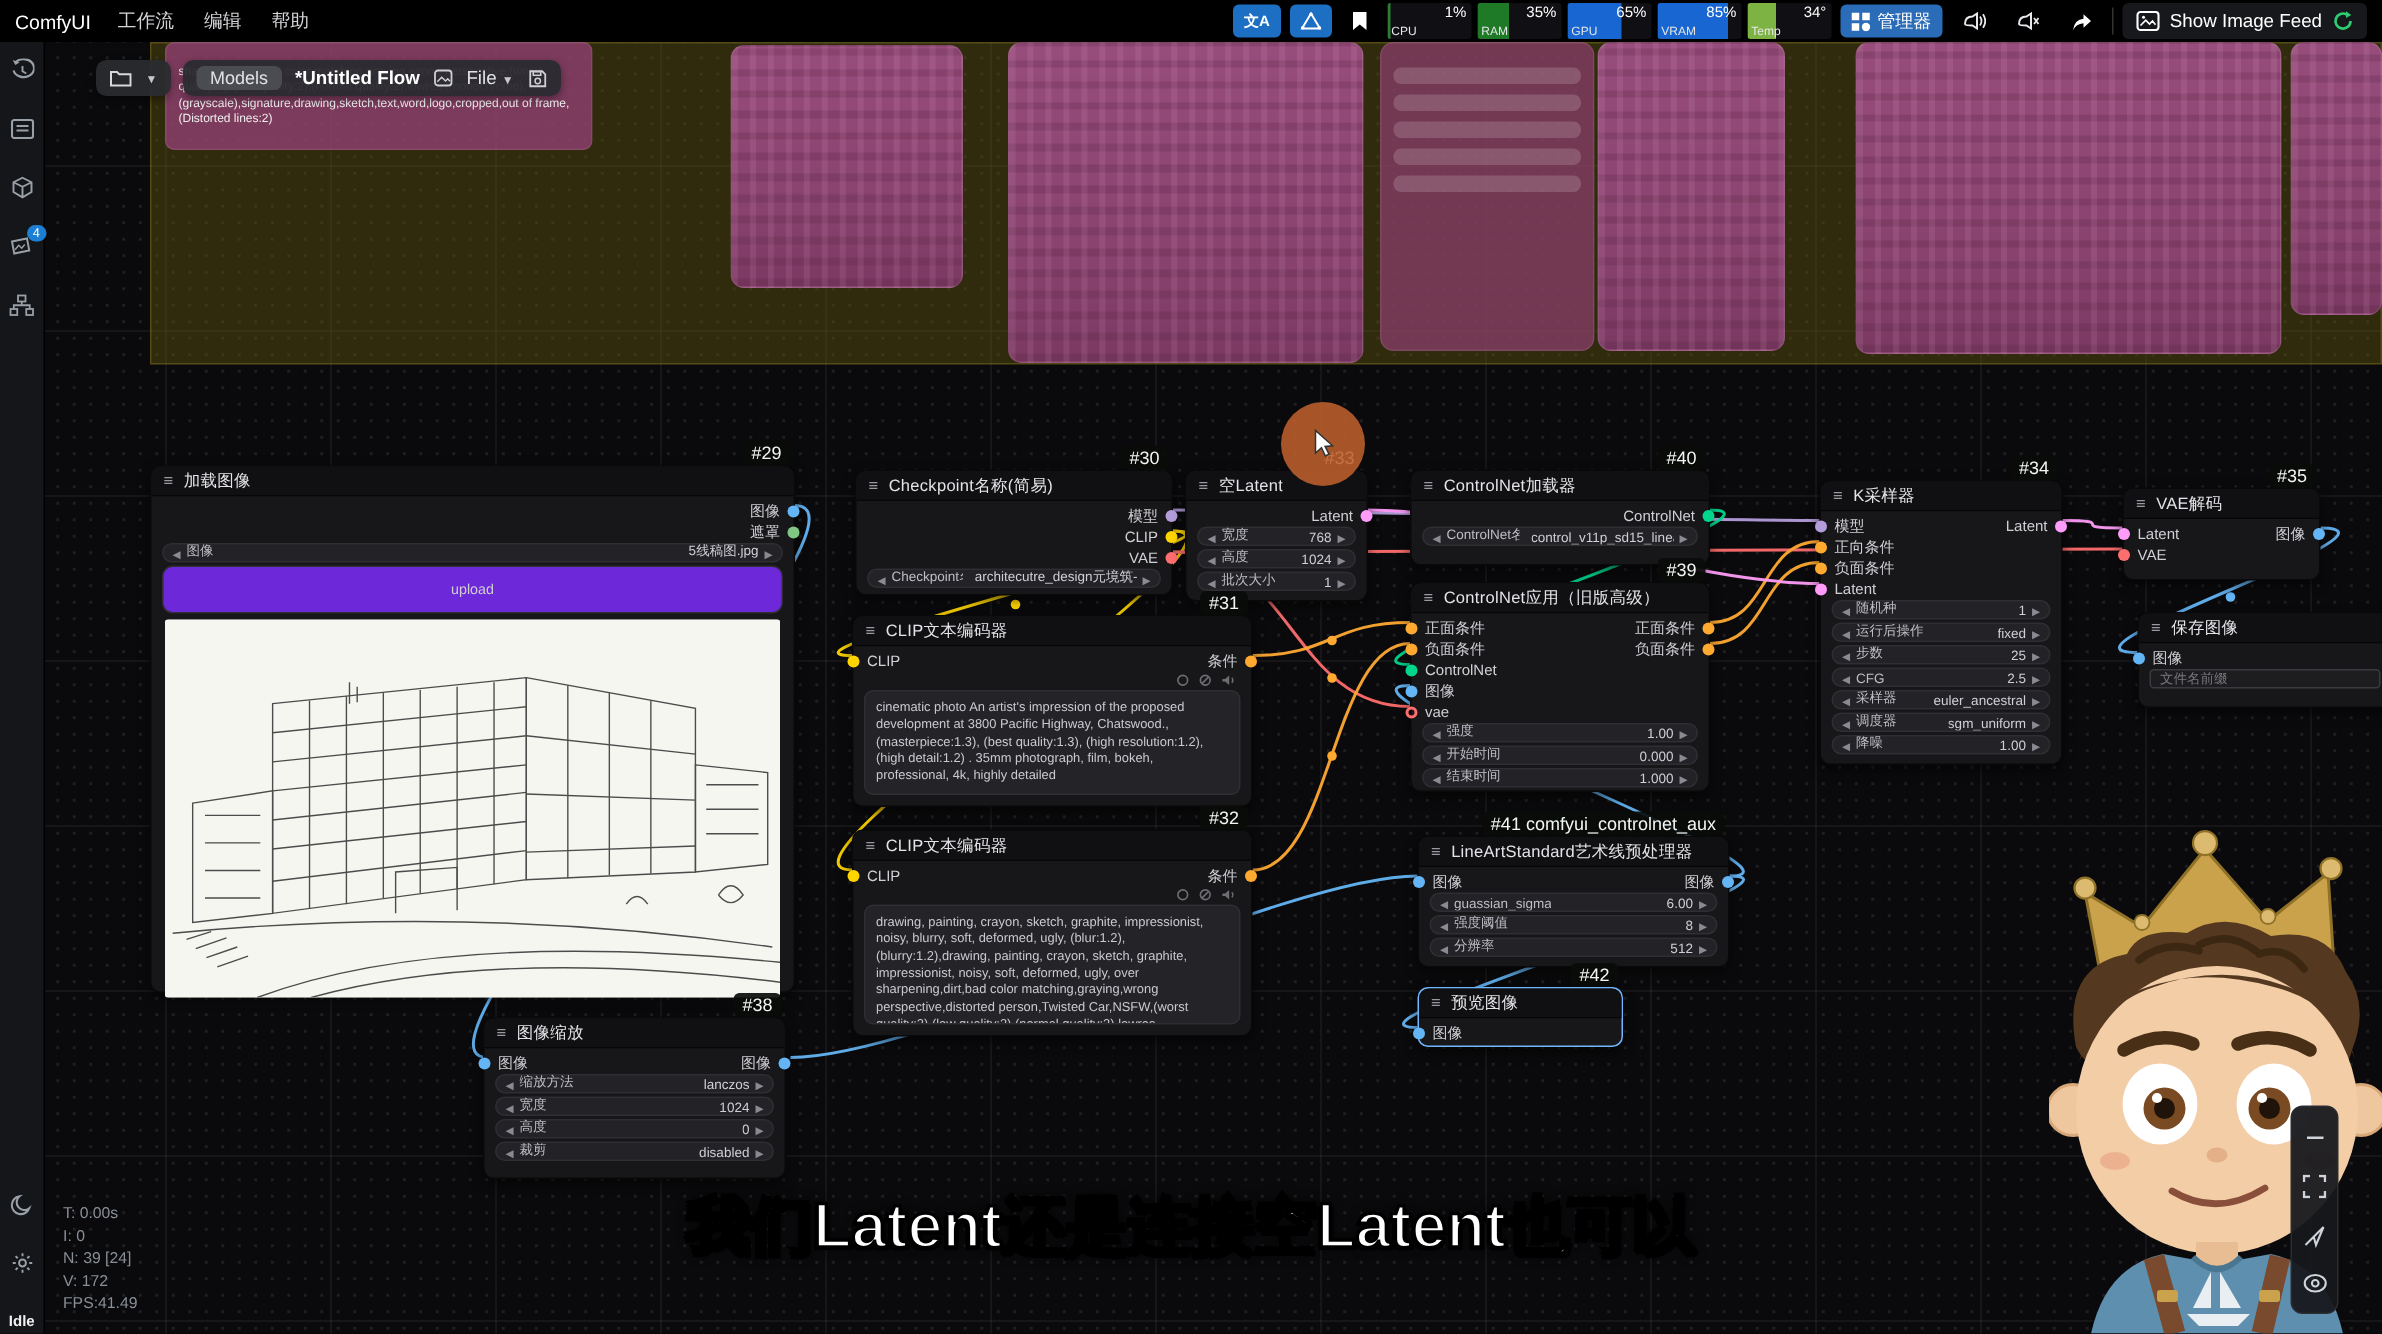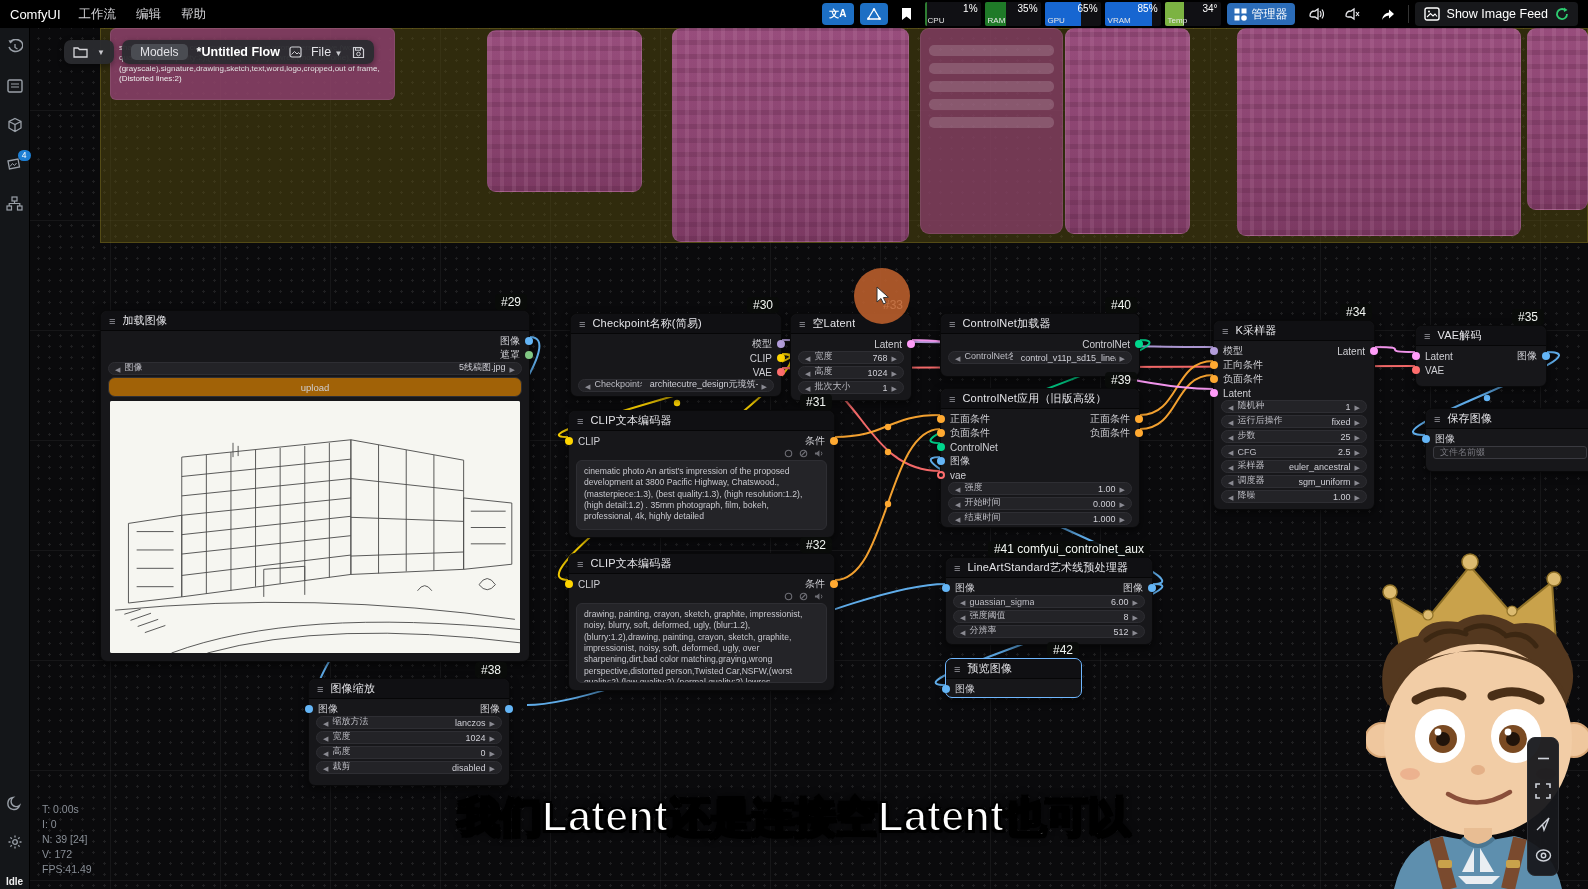--- a/index.html
+++ b/index.html
@@ -46,21 +46,21 @@
   .slot.out .dot{margin-right:-13px}
   .dot.hollow{background:transparent !important;border:2px solid}
   .widget{height:13px;margin:0 7px 2px 7px;background:#232327;border:1px solid #2e2e33;border-radius:7px;
     display:flex;align-items:flex-end;padding:0 6px;font-size:9px;color:#bdbdc4;gap:4px}
   .widget .warr{color:#8a8a92;font-size:7px}
   .widget .wlab{white-space:nowrap;overflow:hidden}
   .widget .sp{flex:1}
   .widget .wval{white-space:nowrap;overflow:hidden;color:#cfcfd6}
   .winput{height:13px;margin:0 7px 2px 7px;background:#1d1d20;border:1px solid #3a3a40;border-radius:3px;
     display:flex;align-items:center;padding:0 6px;font-size:9px;color:#77777e}
-  .nbutton{height:20px;margin:2px 7px;background:#a16207;border:1px solid #2e2e33;border-radius:7px;
+  .nbutton{height:32px;margin:2px 7px;background:#6d28d9;border:1px solid #2e2e33;border-radius:7px;
     display:flex;align-items:center;justify-content:center;font-size:9.5px;color:#cfcfd4}
   .iconrow{display:flex;justify-content:flex-end;gap:6px;padding:0 10px;height:10px;align-items:center}
   .iconrow svg{opacity:.75}
   .ntext{margin:2px 7px 6px 7px;background:#242428;border:1px solid #2e2e33;border-radius:6px;
     color:#c9c9cf;font-size:8.6px;line-height:1.32;padding:5px 7px;overflow:hidden;text-align:left}
   .nimg{margin:4px 9px 8px 9px;background:#f4f4ef;border-radius:2px;overflow:hidden}
   
   #cursor{position:absolute;left:854px;top:268px;width:56px;height:56px;border-radius:50%;
     background:rgba(189,96,44,.88);z-index:5;display:flex;align-items:center;justify-content:center}
   
@@ -556,21 +556,21 @@
         <span class="ntitle">保存图像</span>
       </div>
       <div class="nrows" style="height: 14px;">
         <div class="slot in" style="top: 0px;">
           <span class="dot" style="background: rgb(100, 181, 246);"></span>
           <span>图像</span>
         </div>
       </div>
       <div class="winput">文件名前缀</div>
     </div>
-    <div class="node" style="left: 308px; top: 678px; width: 202px; height: 108px;">
+    <div class="node" style="left: 322px; top: 678px; width: 202px; height: 108px;">
       <div class="badge">#38</div>
       <div class="nhead">
         <span class="nmenu">≡</span>
         <span class="ntitle">图像缩放</span>
       </div>
       <div class="nrows" style="height: 14px;">
         <div class="slot in" style="top: 0px;">
           <span class="dot" style="background: rgb(100, 181, 246);"></span>
           <span>图像</span>
         </div>

